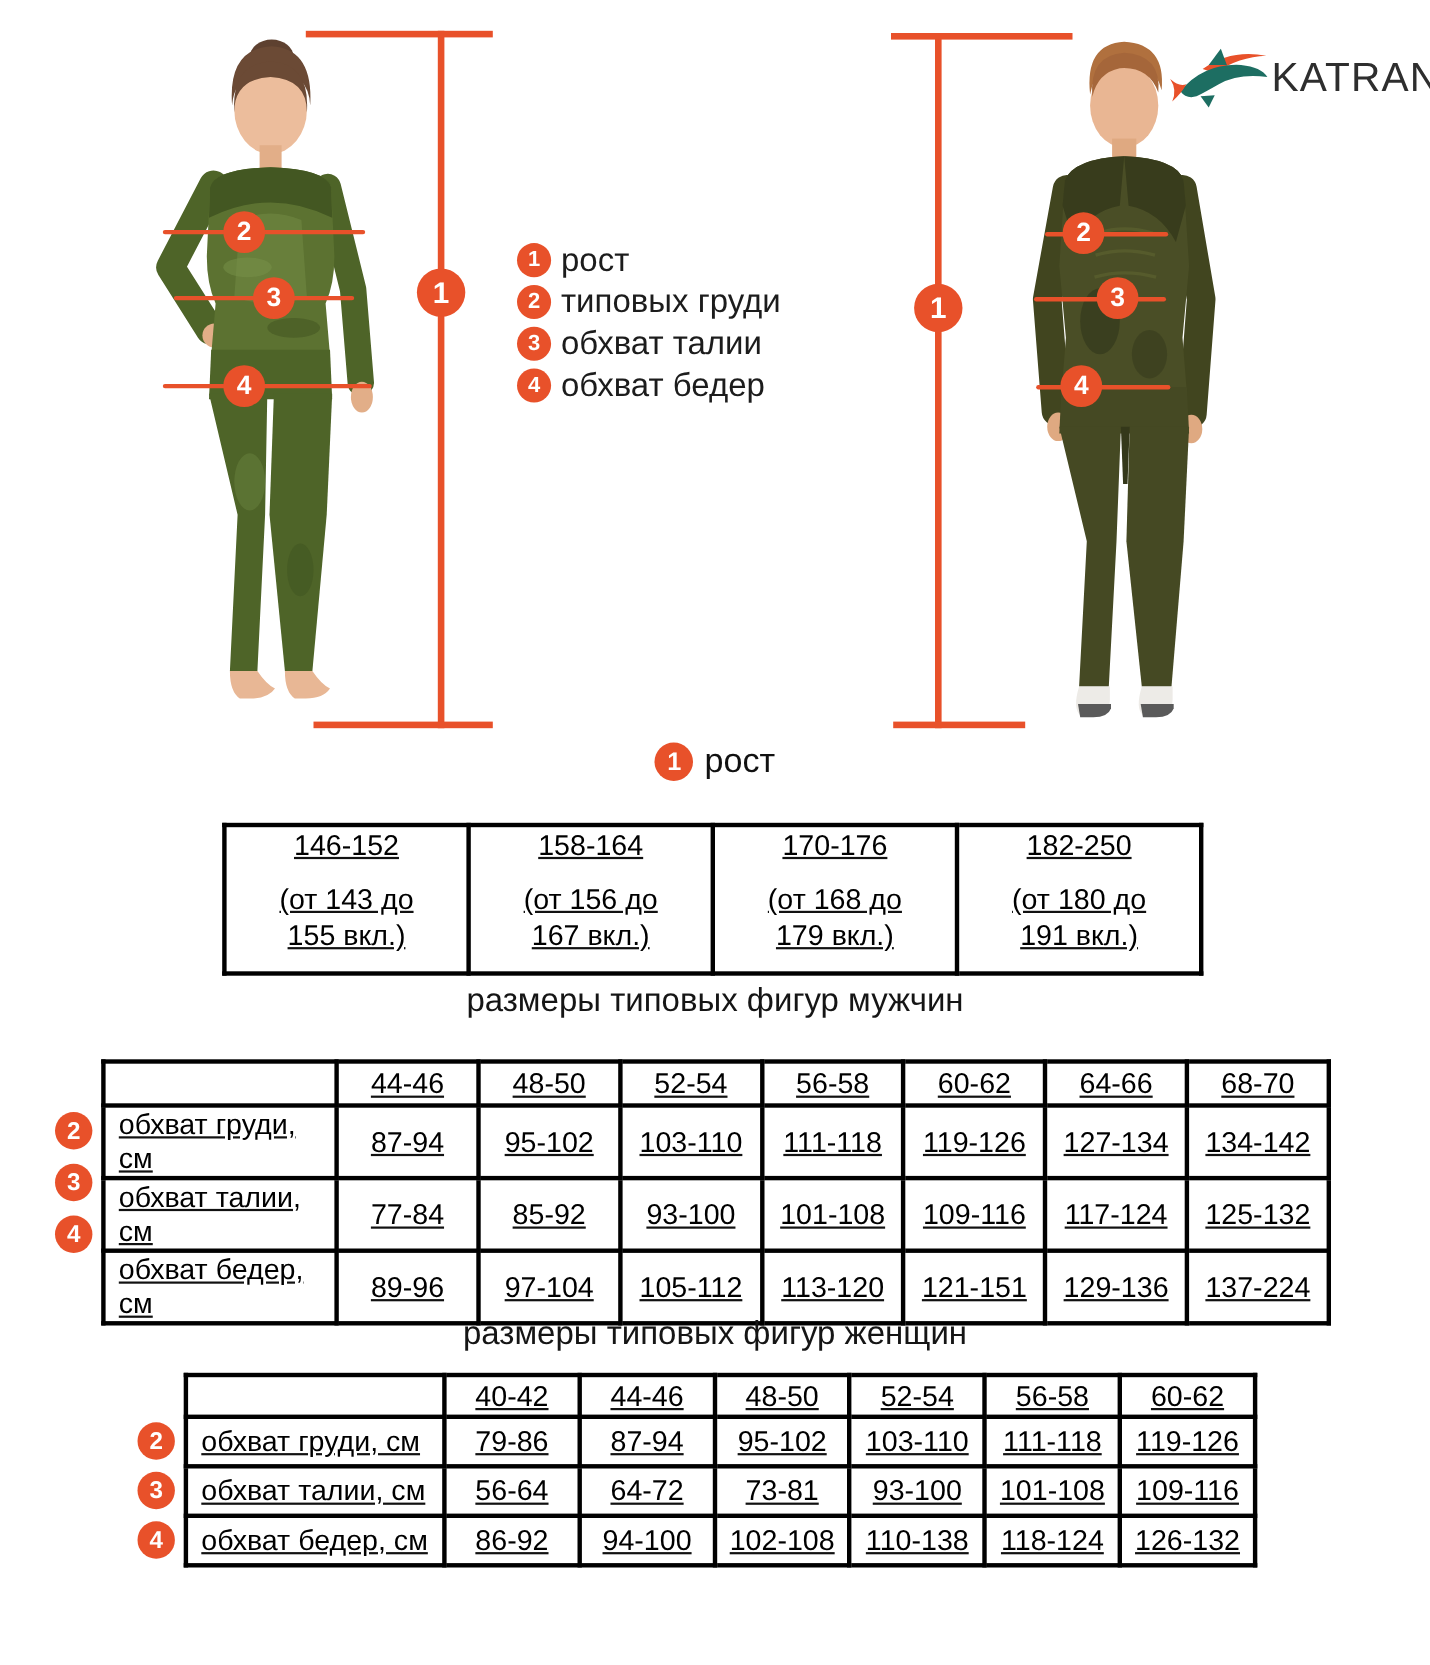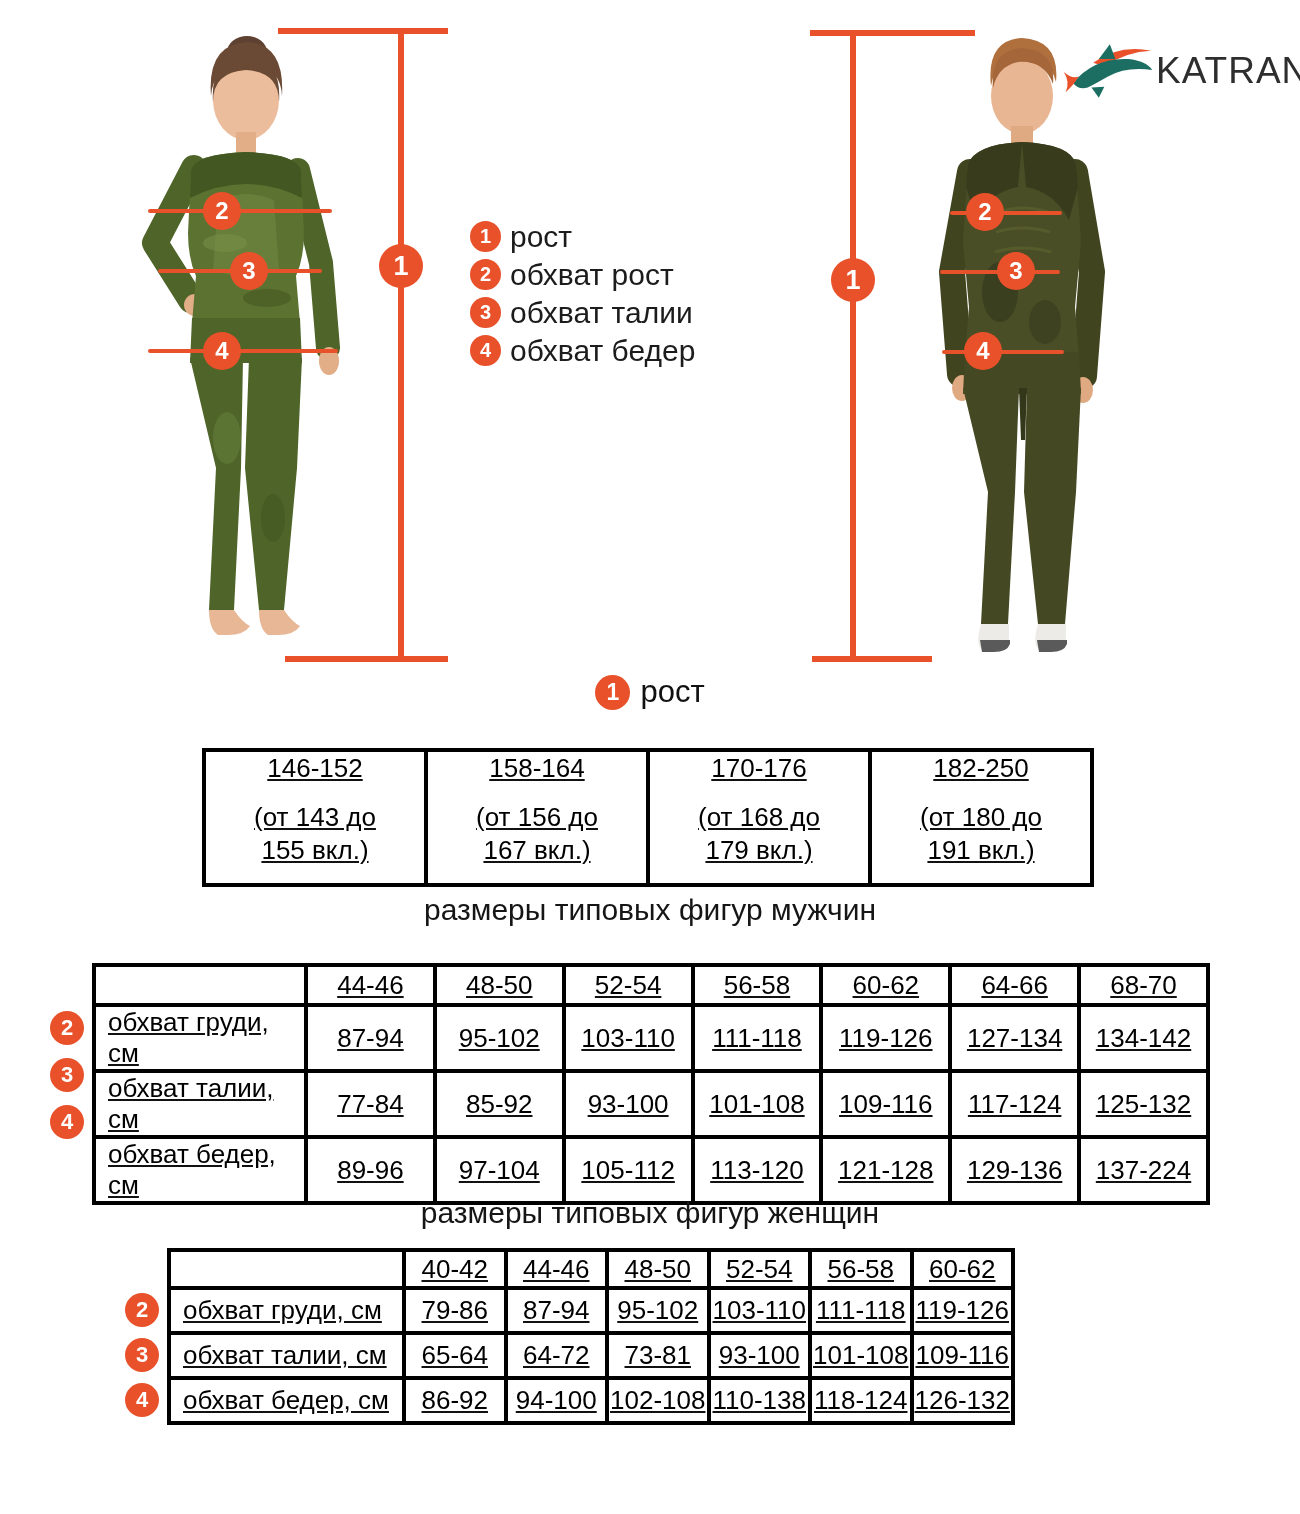--- a/index.html
+++ b/index.html
@@ -35,21 +35,21 @@
   .label-cell{text-align:left;padding-left:12px;}
   #height-table{position:absolute;left:202px;top:748px;width:892px;}
   #height-table td{height:96px;line-height:33px;}
   .note{max-width:152px;margin:16px auto;}
   .tbl-wrap{position:absolute;}
   #men-wrap{left:92px;top:963px;}
   #men-table{width:1118px;}
   #men-table th{height:36px;}
   #men-table td{height:43px;}
   #women-wrap{left:167px;top:1248px;}
-  #women-table{width:848px;}
+  #women-table{width:976px;}
   #women-table th{height:34px;}
   #women-table td{height:41px;}
   .row-badge{left:-42px;}
 </style>
 </head>
 <body>
 
 <div id="page">
 
   <svg class="abs" style="left:95px;top:18px;" width="300" height="645" viewBox="0 0 300 645">
@@ -139,21 +139,21 @@
       <span>4</span>
     </div>
 
   <div id="legend">
     <div class="legend-row">
       <span class="badge badge-sm">1</span>
       <span class="legend-label">рост</span>
     </div>
     <div class="legend-row">
       <span class="badge badge-sm">2</span>
-      <span class="legend-label">обхват рост</span>
+      <span class="legend-label">типовых груди</span>
     </div>
     <div class="legend-row">
       <span class="badge badge-sm">3</span>
       <span class="legend-label">обхват талии</span>
     </div>
     <div class="legend-row">
       <span class="badge badge-sm">4</span>
       <span class="legend-label">обхват бедер</span>
     </div>
   </div>
@@ -243,21 +243,21 @@
         <td>109-116</td>
         <td>117-124</td>
         <td>125-132</td>
       </tr>
       <tr>
         <td class="label-cell">обхват бедер, см</td>
         <td>89-96</td>
         <td>97-104</td>
         <td>105-112</td>
         <td>113-120</td>
-        <td>121-128</td>
+        <td>121-151</td>
         <td>129-136</td>
         <td>137-224</td>
       </tr>
     </tbody>
       </table>
   </div>
 
   <div class="section-title" style="top:1196px;">размеры типовых фигур женщин</div>
   <div id="women-wrap" class="tbl-wrap">
     <div class="badge badge-tbl row-badge" style="top:45px;">2</div>
@@ -287,21 +287,21 @@
         <td class="label-cell">обхват груди, см</td>
         <td>79-86</td>
         <td>87-94</td>
         <td>95-102</td>
         <td>103-110</td>
         <td>111-118</td>
         <td>119-126</td>
       </tr>
       <tr>
         <td class="label-cell">обхват талии, см</td>
-        <td>65-64</td>
+        <td>56-64</td>
         <td>64-72</td>
         <td>73-81</td>
         <td>93-100</td>
         <td>101-108</td>
         <td>109-116</td>
       </tr>
       <tr>
         <td class="label-cell">обхват бедер, см</td>
         <td>86-92</td>
         <td>94-100</td>

